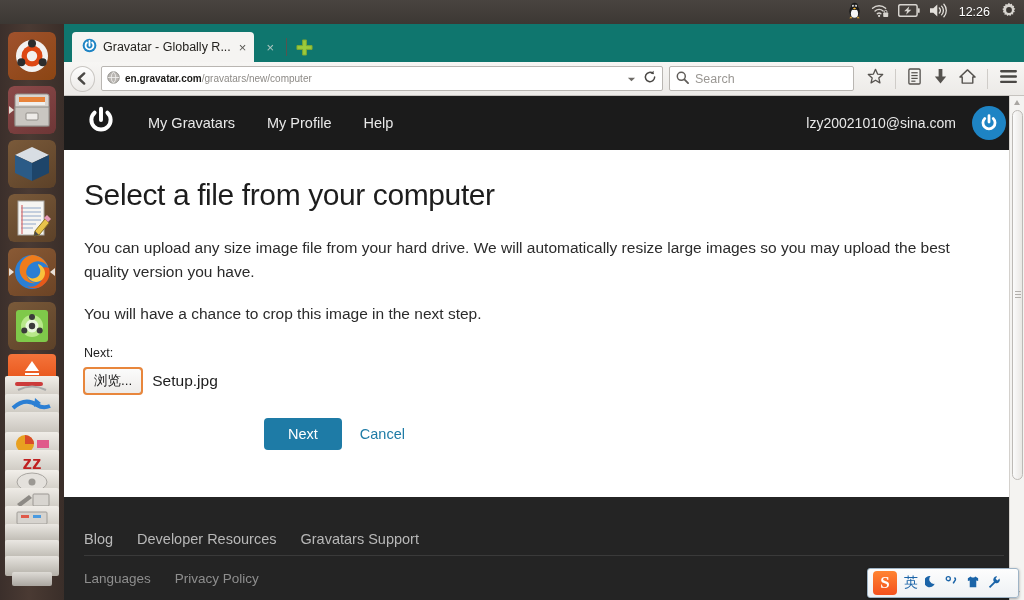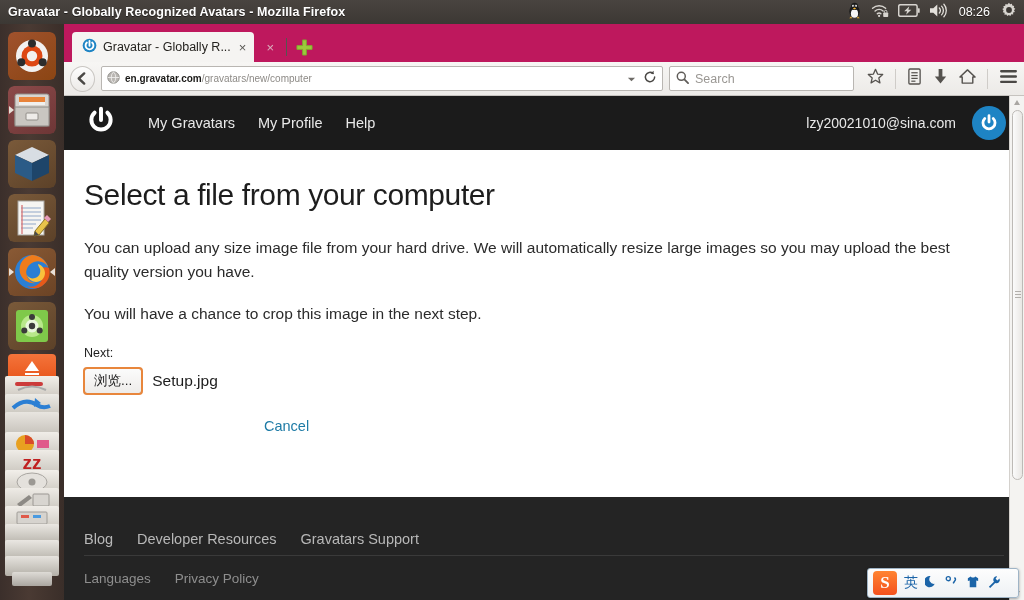--- a/index.html
+++ b/index.html
@@ -44,21 +44,21 @@
   }
   .arrow-l { left: 1px; border-left: 5px solid #e8e0d8; }
   .arrow-r { right: 1px; border-right: 5px solid #e8e0d8; }
 
   
   #firefox {
     position: absolute; top: 24px; left: 64px; width: 960px; height: 576px;
     background: #f1f0ee; overflow: hidden;
   }
   #tabstrip {
-    position: relative; height: 38px; background: #be185d;
+    position: relative; height: 38px; background: #0f766e;
     display: flex; align-items: flex-end; padding-left: 8px;
   }
   .tab {
     display: flex; align-items: center; gap: 6px;
     height: 30px; padding: 0 8px 0 10px; max-width: 200px;
     font-size: 12.5px; color: #e4e1dc; cursor: default;
     border-top-left-radius: 4px; border-top-right-radius: 4px;
   }
   .tab.active { background: #f5f4f2; color: #25231f; }
   .tab-title { white-space: nowrap; overflow: hidden; text-overflow: ellipsis; }
@@ -92,21 +92,21 @@
   #searchph { font-size: 12.5px; color: #9a9793; }
   #navicons { display: flex; align-items: center; gap: 11px; margin-left: 7px; }
   .navsep { width: 1px; height: 20px; background: #cfccc8; }
 
   
   #page { position: relative; height: 504px; background: #ffffff; overflow: hidden; }
   #gheader {
     height: 54px; background: #1b1b1b; display: flex; align-items: center;
     padding: 0 18px 0 20px;
   }
-  #gnav { display: flex; align-items: center; gap: 23px; margin-left: 30px; }
+  #gnav { display: flex; align-items: center; gap: 32px; margin-left: 30px; }
   #gnav a { color: #e9e9e9; font-size: 14.5px; text-decoration: none; }
   #ghead-right { margin-left: auto; display: flex; align-items: center; gap: 16px; }
   #guser { color: #e9e9e9; font-size: 14px; }
   #gavatar {
     width: 34px; height: 34px; border-radius: 50%; background: #1e84c4;
     display: flex; align-items: center; justify-content: center;
   }
 
   #gmain { background: #fff; padding: 28px 20px 0 20px; height: 347px; }
   h1#ptitle {
@@ -174,21 +174,20 @@
     font-family: "Liberation Serif", serif;
   }
   #sogou .s-item { color: #1b64a8; font-size: 14px; }
 </style>
 </head>
 <body>
 
 <div id="screen">
 
   <div id="top-panel">
-    <div id="window-title">Gravatar - Globally Recognized Avatars - Mozilla Firefox</div>
     <div id="tray">
 
       <span class="tray-ico">
         <svg width="15" height="17" viewBox="0 0 15 17">
           <ellipse cx="7.5" cy="9.5" rx="5.2" ry="6.2" fill="#1b1b1b"></ellipse>
           <ellipse cx="7.5" cy="11.5" rx="3.6" ry="4.3" fill="#f5f5f5"></ellipse>
           <ellipse cx="7.5" cy="4.3" rx="3.5" ry="3.6" fill="#1b1b1b"></ellipse>
           <circle cx="6.1" cy="3.9" r="1.1" fill="#fff"></circle>
             <circle cx="8.9" cy="3.9" r="1.1" fill="#fff"></circle>
           <circle cx="6.2" cy="4.1" r="0.6" fill="#111"></circle>
@@ -224,21 +223,21 @@
         <svg width="19" height="15" viewBox="0 0 19 15">
           <path d="M1 5.2 H4.3 L8.3 1.6 V13.4 L4.3 9.8 H1 Z" fill="#e3e0db"></path>
           <g fill="none" stroke="#e3e0db" stroke-width="1.3" stroke-linecap="round">
             <path d="M10.3 5.0 A3.4 3.4 0 0 1 10.3 10.0"></path>
             <path d="M12.6 3.1 A6.3 6.3 0 0 1 12.6 11.9"></path>
             <path d="M14.9 1.3 A9.2 9.2 0 0 1 14.9 13.7"></path>
           </g>
         </svg>
       </span>
 
-      <span id="clock">08:26</span>
+      <span id="clock">12:26</span>
 
       <span class="tray-ico">
         <svg width="16" height="16" viewBox="0 0 16 16">
           <path d="M8 0.8 l1.1 1.5 1.8-.6 .4 1.9 1.9.3-.5 1.8 1.6 1.1-1.3 1.4 .9 1.7-1.8.7 .1 1.9-1.9-.2-.9 1.7-1.6-1-1.5 1.1-.9-1.7-1.9.3 .1-1.9-1.8-.6 .8-1.8-1.3-1.3 1.6-1.1-.6-1.8 1.9-.4 .3-1.9 1.8.7z" fill="#d7d4cf"></path>
           <circle cx="8" cy="8" r="2.9" fill="#3c3834"></circle>
         </svg>
       </span>
     </div>
   </div>
 
@@ -526,20 +525,21 @@
         <p class="ptext">You can upload any size image file from your hard drive. We will automatically resize large images so you may upload the best quality version you have.</p>
         <p class="ptext">You will have a chance to crop this image in the next step.</p>
 
         <div id="filelabel">Next:</div>
         <div id="filerow">
           <button id="browsebtn">浏览...</button>
           <span id="filename">Setup.jpg</span>
         </div>
 
         <div id="btnrow">
+          <button id="nextbtn">Next</button>
           <a href="#" id="cancelbtn">Cancel</a>
         </div>
       </div>
 
       <div id="gfooter">
         <div id="flinks">
           <a href="#">Blog</a>
           <a href="#">Developer Resources</a>
           <a href="#">Gravatars Support</a>
         </div>

